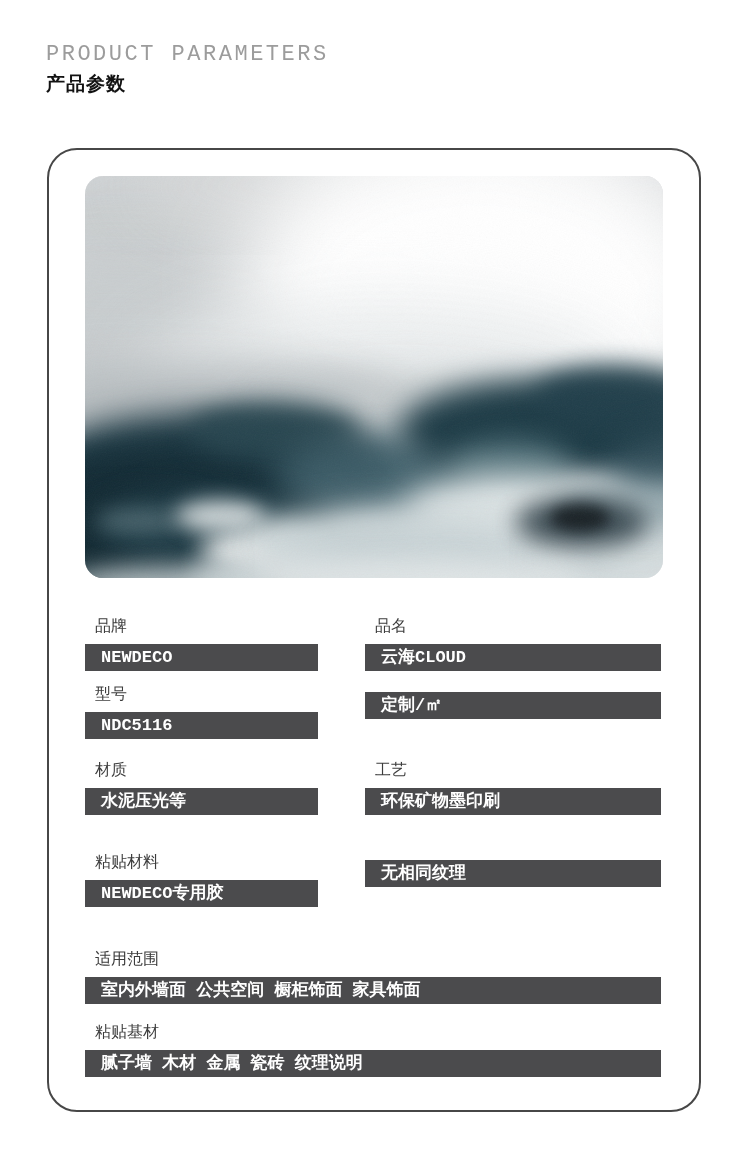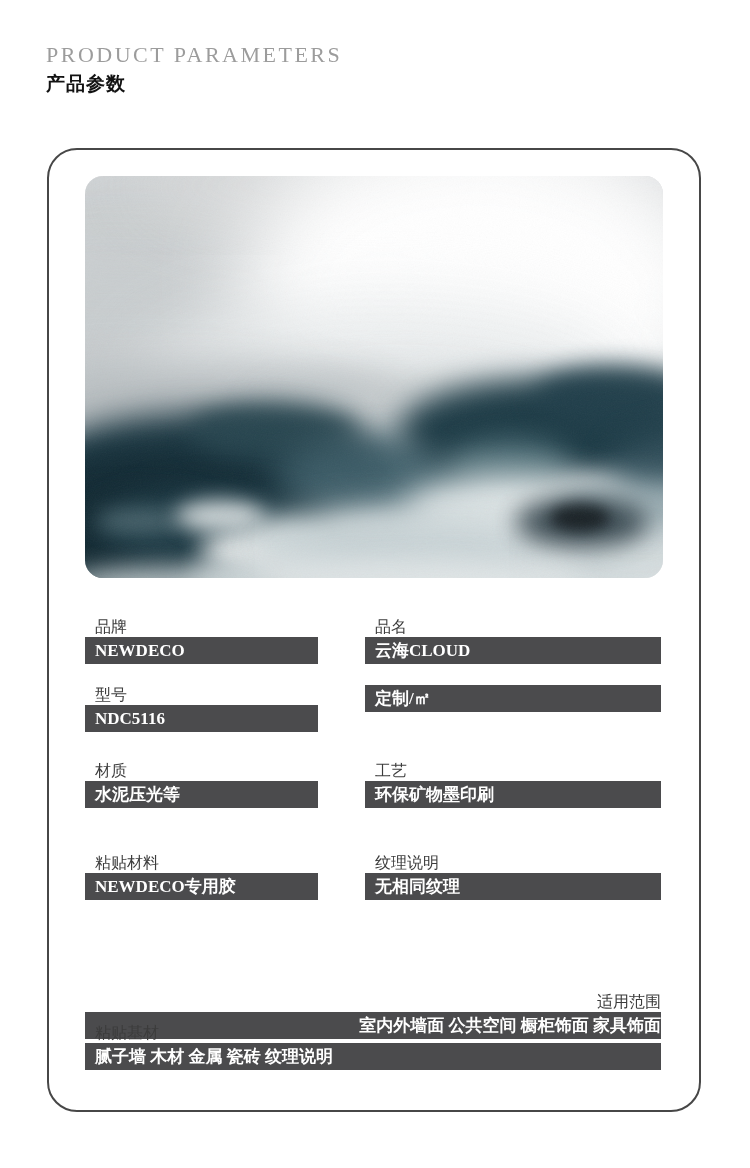--- a/index.html
+++ b/index.html
@@ -1,18 +1,18 @@
 <!DOCTYPE html>
 <html><head>
 <meta charset="utf-8">
 <style>
   html,body{margin:0;padding:0;background:#ffffff;}
   .page{
     position:relative;width:750px;height:1168px;background:#ffffff;overflow:hidden;
-    font-family:Liberation Serif, serif;
+    font-family:Liberation Mono, monospace;
   }
   .title-en{
     position:absolute;left:46px;top:42px;font-size:22px;color:#9c9c9c;
     letter-spacing:2.5px;font-weight:400;
   }
   .title-cn{
     position:absolute;left:46px;top:71px;font-size:19px;color:#121212;
     font-weight:700;letter-spacing:1px;
   }
   .panel{
@@ -23,29 +23,29 @@
     position:absolute;left:85px;top:176px;width:578px;height:402px;
     border-radius:18px;overflow:hidden;background:#eff0f1;
   }
   .art svg{display:block;width:578px;height:402px;}
   .field{position:absolute;}
   .field .plabel{
     height:20px;line-height:20px;font-size:16px;color:#3c3c3c;
     padding-left:10px;font-weight:400;
   }
   .field .pbar{
-    height:27px;line-height:27px;background:#4b4b4d;
-    color:#ffffff;font-size:17px;font-weight:700;padding-left:10px;
+    margin-top:7px;height:27px;line-height:27px;background:#4b4b4d;
+    color:#ffffff;font-size:17px;font-weight:700;padding-left:16px;
     box-sizing:border-box;white-space:nowrap;overflow:hidden;
   }
   .col-l{left:85px;width:233px;}
   .col-r{left:365px;width:296px;}
   .col-f{left:85px;width:576px;}
   .r1{top:617px;} .r2{top:685px;} .r3{top:761px;}
-  .r4{top:853px;} .r5{top:992px;text-align:right;} .r6{top:1023px;}
+  .r4{top:853px;} .r5{top:950px;} .r6{top:1023px;}
 </style>
 </head>
 <body>
 
 <div class="page">
 
   <div class="title-en">PRODUCT PARAMETERS</div>
   <div class="title-cn">产品参数</div>
 
   <div class="panel"></div>
@@ -130,21 +130,20 @@
   <div class="field r3 col-r">
     <div class="plabel">工艺</div>
     <div class="pbar"><span>环保矿物墨印刷</span></div>
   </div>
 
   <div class="field r4 col-l">
     <div class="plabel">粘贴材料</div>
     <div class="pbar"><span>NEWDECO专用胶</span></div>
   </div>
   <div class="field r4 col-r">
-    <div class="plabel">纹理说明</div>
     <div class="pbar"><span>无相同纹理</span></div>
   </div>
 
   <div class="field r5 col-f">
     <div class="plabel">适用范围</div>
     <div class="pbar"><span>室内外墙面 公共空间 橱柜饰面 家具饰面</span></div>
   </div>
 
   <div class="field r6 col-f">
     <div class="plabel">粘贴基材</div>

